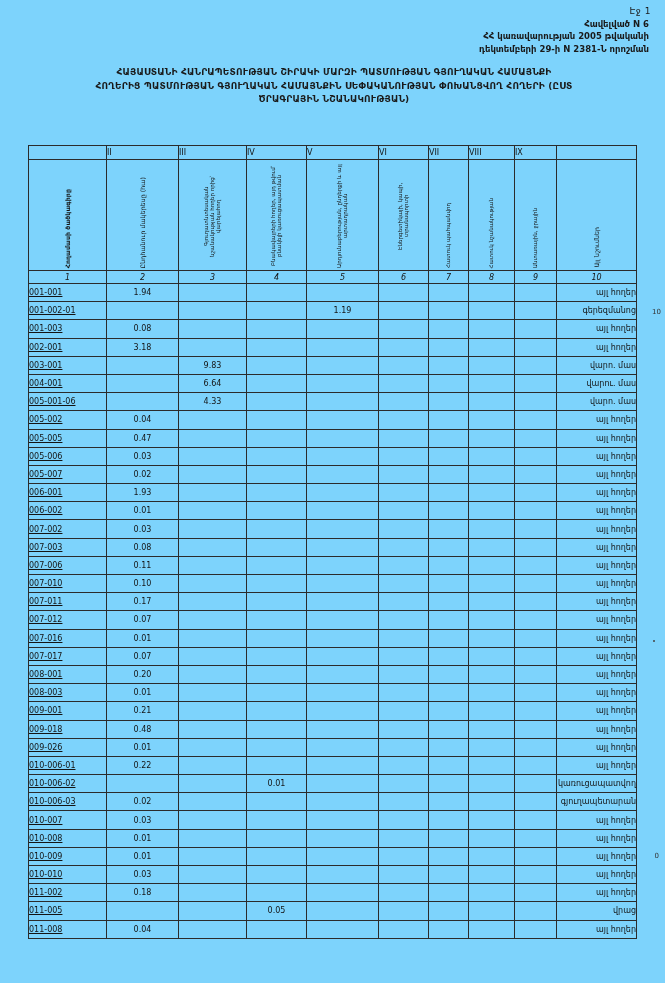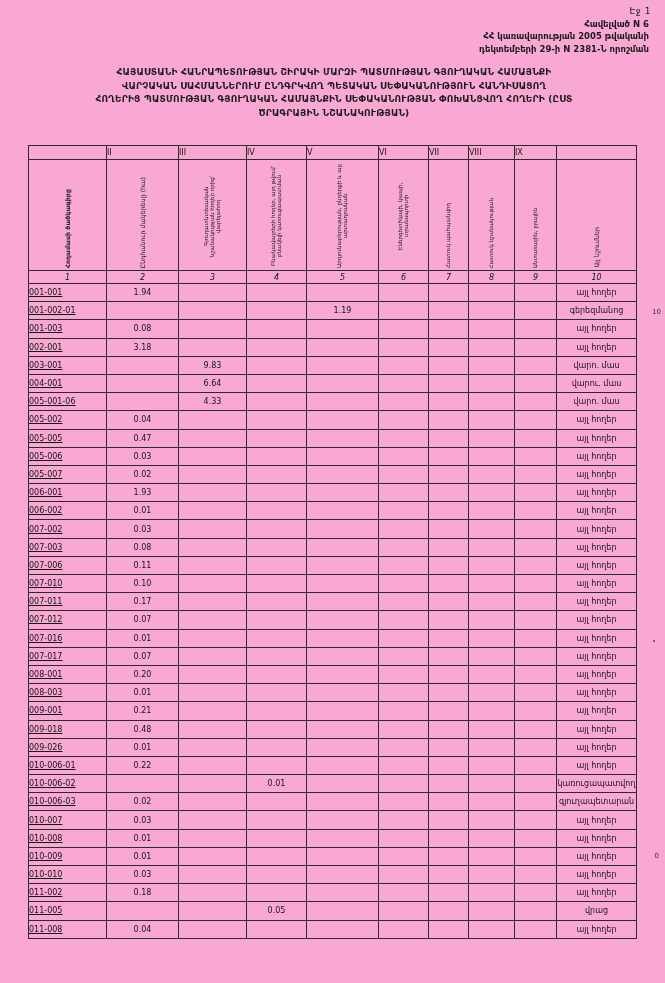--- a/index.html
+++ b/index.html
@@ -12,21 +12,21 @@
     height: 983px;
     font-family: "DejaVu Sans", sans-serif;
     color: #1a1a1a;
     position: relative;
     overflow: hidden;
   }
   .page {
     position: relative;
     width: 665px;
     height: 983px;
-    background: #f9a8d4;
+    background: #7dd3fc;
   }
   .page-number {
     position: absolute;
     top: 6px;
     right: 14px;
     font-size: 9px;
     letter-spacing: 0.5px;
   }
   .doc-header {
     position: absolute;
@@ -104,21 +104,21 @@
     font-size: 8px;
     font-style: italic;
   }
   .data-row td {
     height: 17.2px;
     font-size: 8.2px;
     padding: 0 3px;
   }
   .c-code { text-align: left; text-decoration: underline; }
   .c-num  { text-align: center; }
-  .c-note { text-align: center; padding-left: 4px; margin-top: 24px; }
+  .c-note { text-align: right; padding-left: 4px; margin-top: 24px; }
   .side-mark {
     position: absolute;
     font-size: 7px;
     color: #333;
   }
   .dot {
     position: absolute;
     width: 2px; height: 2px;
     background: #444;
     border-radius: 50%;
@@ -132,21 +132,20 @@
   <div class="page-number">Էջ 1</div>
 
   <div class="doc-header">
     <div>Հավելված N 6</div>
     <div>ՀՀ կառավարության 2005 թվականի</div>
     <div>դեկտեմբերի 29-ի N 2381-Ն որոշման</div>
   </div>
 
   <div class="doc-title">
     <div>ՀԱՅԱՍՏԱՆԻ ՀԱՆՐԱՊԵՏՈՒԹՅԱՆ ՇԻՐԱԿԻ ՄԱՐԶԻ ՊԱՏՄՈՒԹՅԱՆ ԳՅՈՒՂԱԿԱՆ ՀԱՄԱՅՆՔԻ</div>
-    <div>ՎԱՐՉԱԿԱՆ ՍԱՀՄԱՆՆԵՐՈՒՄ ԸՆԴԳՐԿՎՈՂ ՊԵՏԱԿԱՆ ՍԵՓԱԿԱՆՈՒԹՅՈՒՆ ՀԱՆԴԻՍԱՑՈՂ</div>
     <div>ՀՈՂԵՐԻՑ ՊԱՏՄՈՒԹՅԱՆ ԳՅՈՒՂԱԿԱՆ ՀԱՄԱՅՆՔԻՆ ՍԵՓԱԿԱՆՈՒԹՅԱՆ ՓՈԽԱՆՑՎՈՂ ՀՈՂԵՐԻ (ԸՍՏ</div>
     <div>ԾՐԱԳՐԱՅԻՆ ՆՇԱՆԱԿՈՒԹՅԱՆ)</div>
   </div>
 
   <div class="table-wrap">
     <table class="grid">
       <colgroup>
         <col style="width:78px">
         <col style="width:72px">
         <col style="width:68px">

